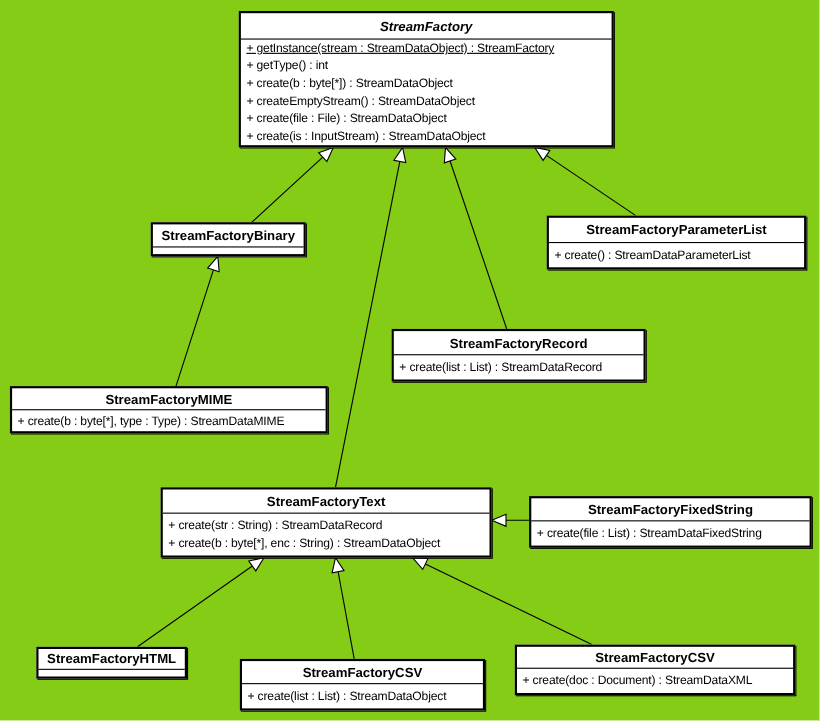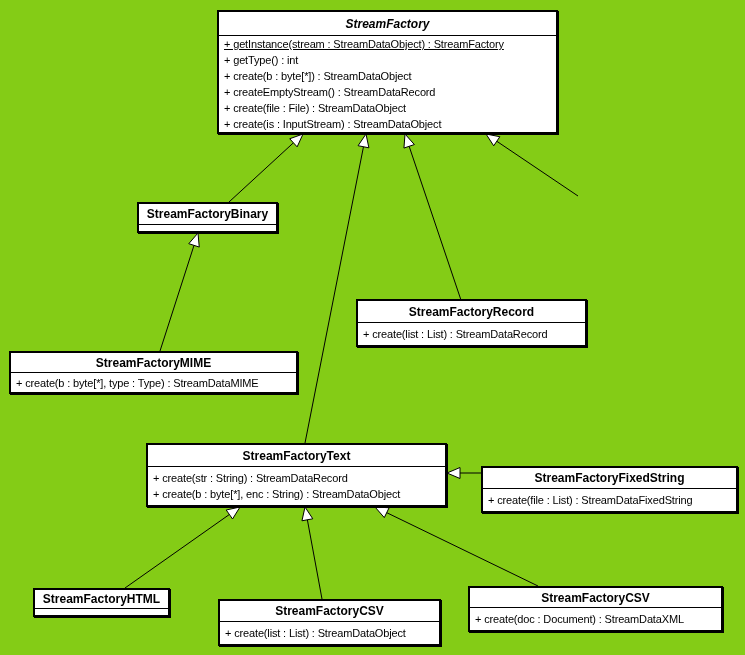--- a/index.html
+++ b/index.html
@@ -118,49 +118,55 @@
         <polygon points="447,473 460,467.5 460,478.5" fill="#ffffff" stroke="#000000" stroke-width="1"></polygon>
       </g>
     </svg>
   <div id="classes">
       <div class="uml-class abstract" style="left: 217px; top: 10px; width: 341px; height: 124px;">
         <div class="uml-title" style="height: 23px;">StreamFactory</div>
         <div class="uml-methods">
           <div class="uml-method static">+ getInstance(stream : StreamDataObject) : StreamFactory</div>
           <div class="uml-method">+ getType() : int</div>
           <div class="uml-method abstract">+ create(b : byte[*]) : StreamDataObject</div>
-          <div class="uml-method">+ createEmptyStream() : StreamDataRecord</div>
+          <div class="uml-method">+ createEmptyStream() : StreamDataObject</div>
           <div class="uml-method">+ create(file : File) : StreamDataObject</div>
           <div class="uml-method">+ create(is : InputStream) : StreamDataObject</div>
         </div>
       </div>
       <div class="uml-class" style="left: 137px; top: 202px; width: 141px; height: 31px;">
         <div class="uml-title" style="height: 20px;">StreamFactoryBinary</div>
         <div class="uml-methods"></div>
+      </div>
+      <div class="uml-class" style="left: 497px; top: 196px; width: 236px; height: 49px;">
+        <div class="uml-title" style="height: 22px;">StreamFactoryParameterList</div>
+        <div class="uml-methods">
+          <div class="uml-method">+ create() : StreamDataParameterList</div>
+        </div>
       </div>
       <div class="uml-class" style="left: 356px; top: 299px; width: 231px; height: 48px;">
         <div class="uml-title" style="height: 21px;">StreamFactoryRecord</div>
         <div class="uml-methods">
           <div class="uml-method">+ create(list : List) : StreamDataRecord</div>
         </div>
       </div>
       <div class="uml-class" style="left: 9px; top: 351px; width: 289px; height: 43px;">
         <div class="uml-title" style="height: 19px;">StreamFactoryMIME</div>
         <div class="uml-methods">
           <div class="uml-method">+ create(b : byte[*], type : Type) : StreamDataMIME</div>
         </div>
       </div>
       <div class="uml-class" style="left: 146px; top: 443px; width: 301px; height: 64px;">
         <div class="uml-title" style="height: 21px;">StreamFactoryText</div>
         <div class="uml-methods">
           <div class="uml-method">+ create(str : String) : StreamDataRecord</div>
           <div class="uml-method">+ create(b : byte[*], enc : String) : StreamDataObject</div>
         </div>
       </div>
-      <div class="uml-class" style="left: 481px; top: 466px; width: 257px; height: 47px;">
+      <div class="uml-class" style="left: 481px; top: 451px; width: 257px; height: 47px;">
         <div class="uml-title" style="height: 20px;">StreamFactoryFixedString</div>
         <div class="uml-methods">
           <div class="uml-method">+ create(file : List) : StreamDataFixedString</div>
         </div>
       </div>
       <div class="uml-class" style="left: 33px; top: 588px; width: 137px; height: 29px;">
         <div class="uml-title" style="height: 18px;">StreamFactoryHTML</div>
         <div class="uml-methods"></div>
       </div>
       <div class="uml-class" style="left: 218px; top: 599px; width: 223px; height: 47px;">

